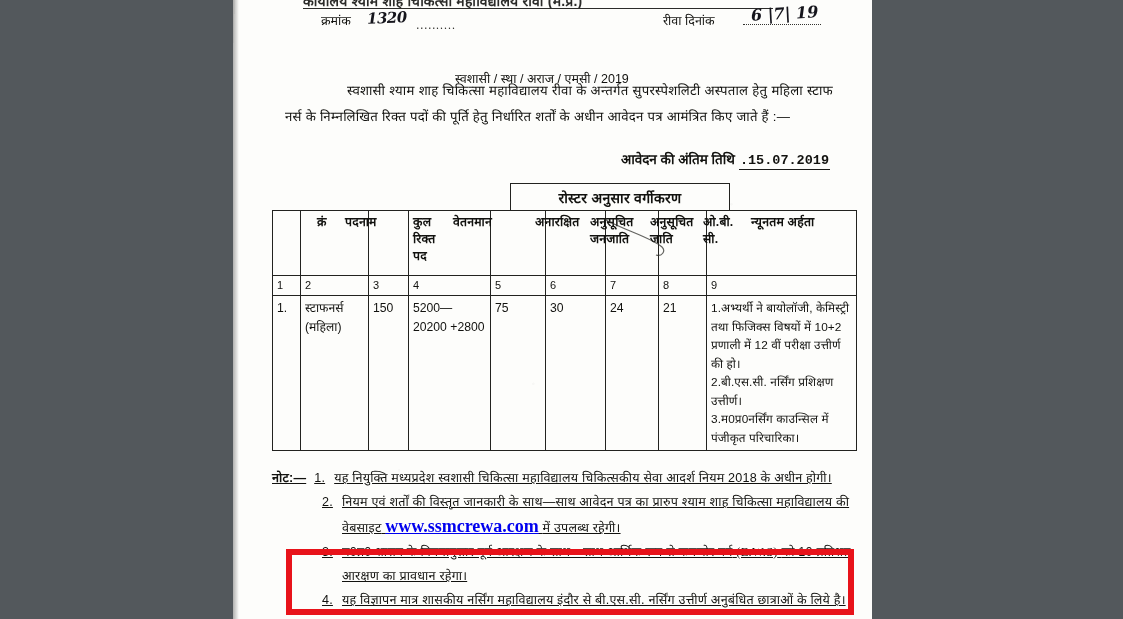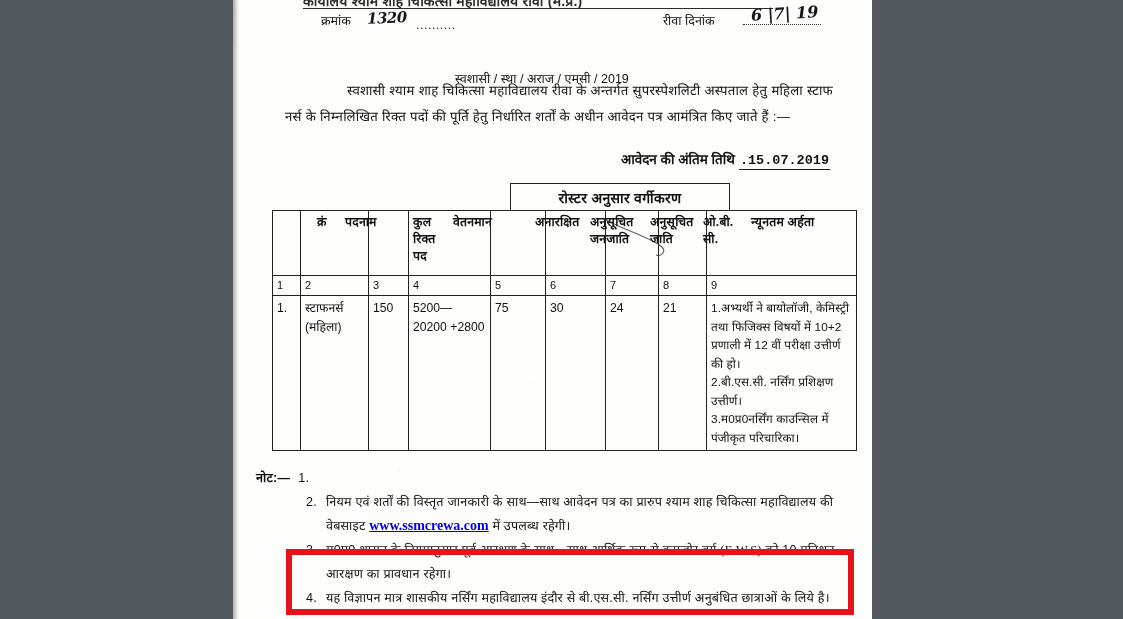--- a/index.html
+++ b/index.html
@@ -239,47 +239,48 @@
   .stray {
     position: absolute;
     left: 330px; top: 34px;
     width: 74px; height: 44px;
     pointer-events: none;
   }
 
   
   .notes {
     position: absolute;
-    left: 23px;
+    left: 39px;
     top: 466px;
     width: 600px;
     font-size: 12.6px;
     line-height: 24px;
     letter-spacing: .2px;
+    text-decoration: underline;
   }
   .note-row { display: flex; align-items: flex-start; }
   .note-lead {
     flex: 0 0 auto;
     font-weight: bold;
     white-space: nowrap;
     padding-right: 6px;
   }
   .note-num {
     flex: 0 0 auto;
     width: 20px;
     text-align: left;
     padding-left: 2px;
   }
   .note-body { flex: 1 1 auto; }
   .note-indent { padding-left: 48px; }
   .note-link {
     font-family: "Liberation Serif", "DejaVu Serif", serif;
     font-weight: bold;
     text-decoration: underline;
-    font-size: 14px;
+    font-size: 18px;
     letter-spacing: 0;
   }
   .ews { font-family: "Liberation Serif", serif; }
 
   
   .redbox {
     position: absolute;
     left: 53px;
     top: 549px;
     width: 568px;
@@ -379,20 +380,21 @@
         <svg class="stray" viewBox="0 0 74 44">
           <path d="M2 2 C24 14, 48 20, 60 30 C64 34, 60 40, 54 38" fill="none" stroke="#30302c" stroke-width="1.2" opacity=".75"></path>
         </svg>
       </div>
 
       <div class="notes">
 
         <div class="note-row">
           <span class="note-lead">नोट:—</span>
           <span class="note-num">1.</span>
+          <span class="note-body">यह नियुक्ति मध्यप्रदेश स्वशासी चिकित्सा महाविद्यालय चिकित्सकीय सेवा आदर्श नियम 2018 के अधीन होगी।</span>
         </div>
 
         <div class="note-row note-indent">
           <span class="note-num">2.</span>
           <span class="note-body">
             <span>नियम एवं शर्तों की विस्तृत जानकारी के साथ—साथ आवेदन पत्र का प्रारुप श्याम शाह चिकित्सा महाविद्यालय की वेबसाइट</span>
             <a class="note-link" href="#">www.ssmcrewa.com</a>
             <span>में उपलब्ध रहेगी।</span>
           </span>
         </div>

